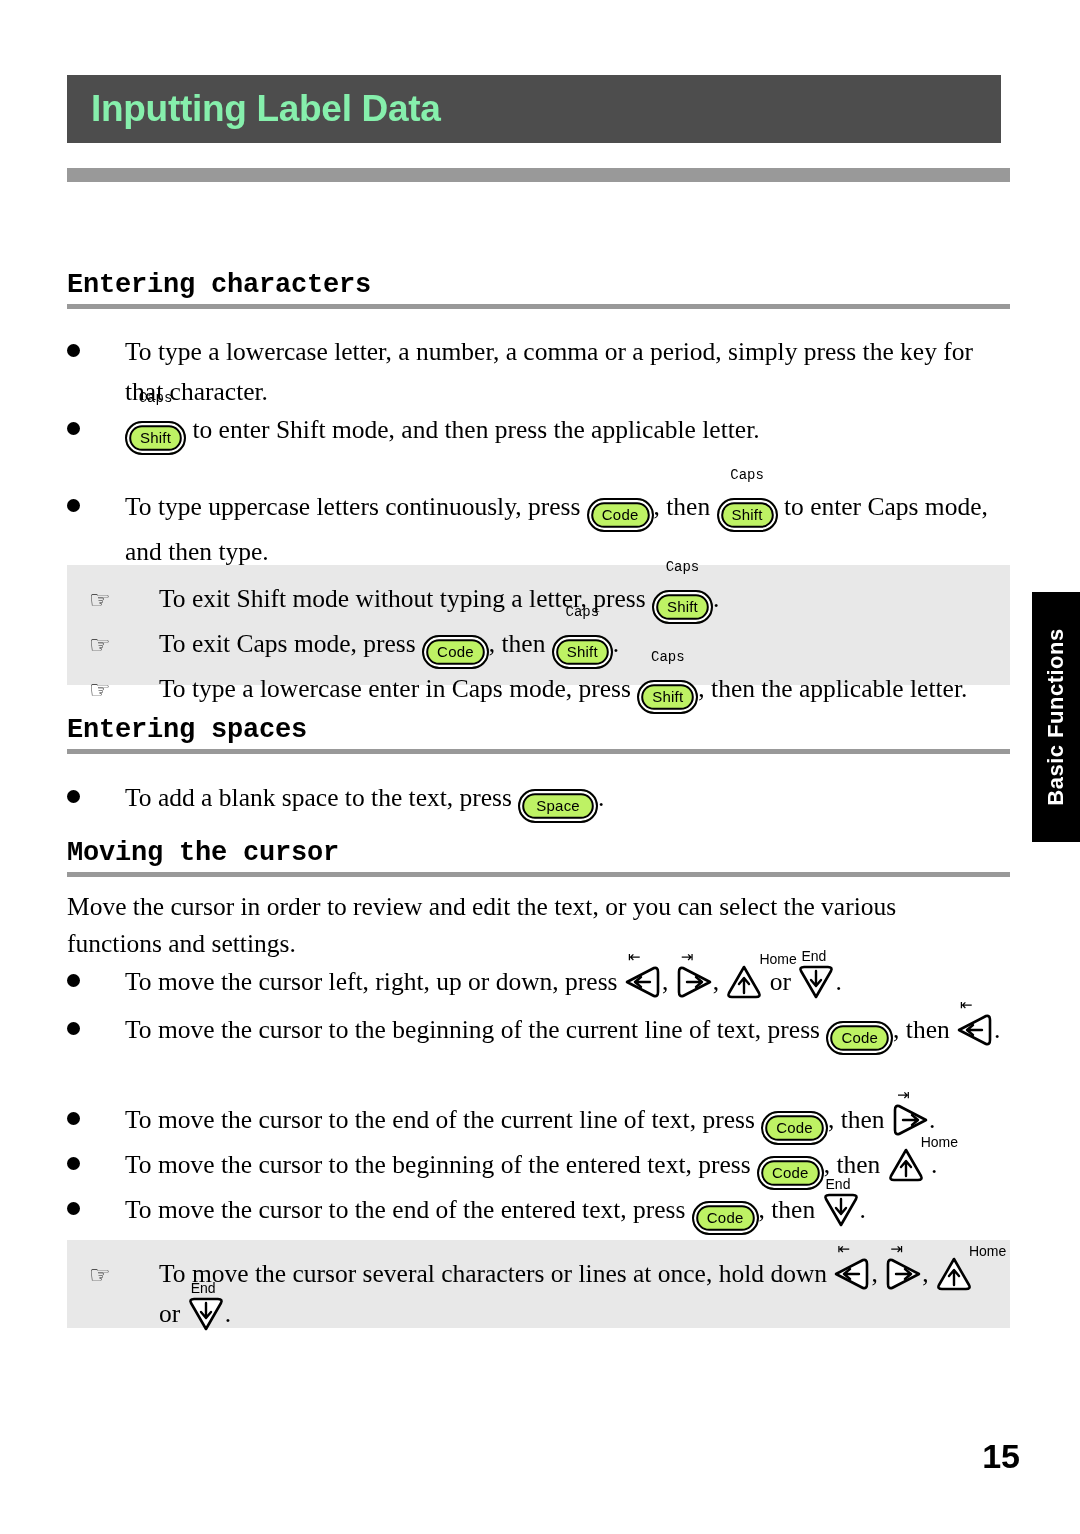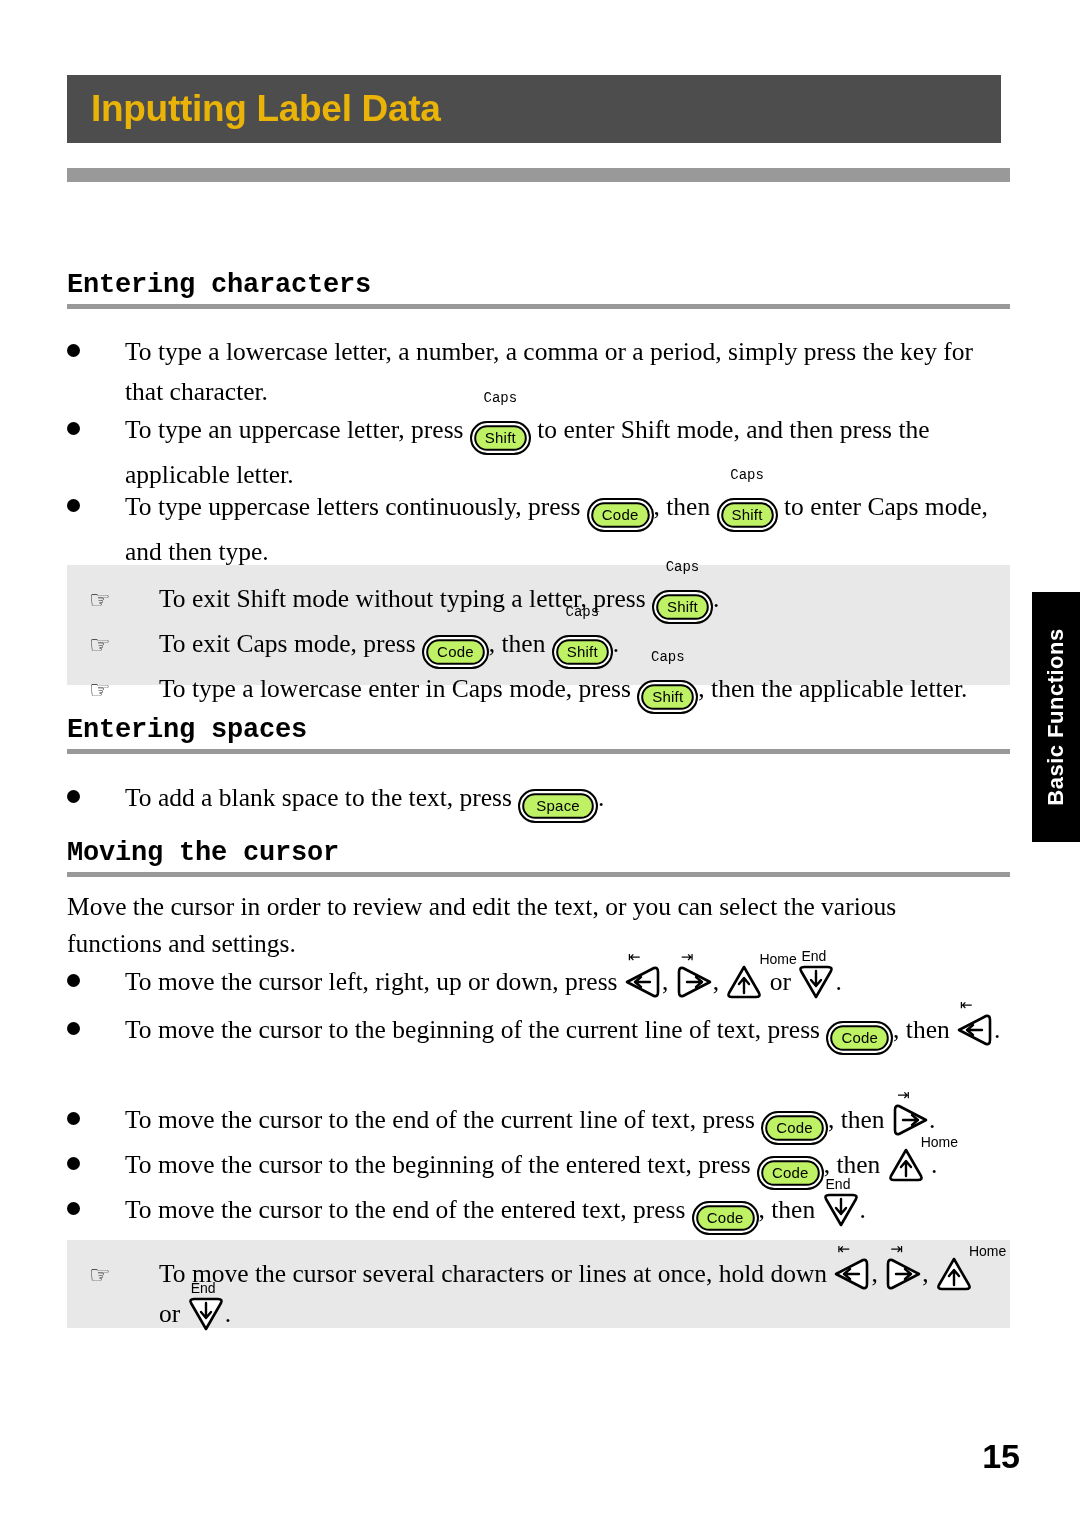--- a/index.html
+++ b/index.html
@@ -28,21 +28,21 @@
     position: absolute;
     left: 67px;
     top: 75px;
     width: 934px;
     height: 68px;
     background: #4d4d4d;
     display: flex;
     align-items: center;
   }
   .chapter-banner .title {
-    color: #eab308;
+    color: #86efac;
     font-family: "Liberation Sans", sans-serif;
     font-weight: bold;
     font-size: 37px;
     letter-spacing: -0.3px;
     margin-left: 24px;
   }
 
   
   .h1block {
     position: absolute;
@@ -246,21 +246,21 @@
     <div class="rule"></div>
   </div>
 
   <div id="ec-bullets">
       <div class="bullet-row" style="left: 67px; top: 332px; width: 945px;">
         <span class="dot"></span>
         <span class="btext"><span>To type a lowercase letter, a number, a comma or a period, simply press the key for that character.</span></span>
       </div>
       <div class="bullet-row" style="left: 67px; top: 410px; width: 945px;">
         <span class="dot"></span>
-        <span class="btext"><span>To type an uppercase letter, press </span><span class="keywrap"><span class="keycap">Caps</span><span class="key">Shift</span></span><span> to enter Shift mode, and then press the applicable letter.</span></span>
+        <span class="btext"><span class="keywrap"><span class="keycap">Caps</span><span class="key">Shift</span></span><span> to enter Shift mode, and then press the applicable letter.</span></span>
       </div>
       <div class="bullet-row" style="left: 67px; top: 487px; width: 945px;">
         <span class="dot"></span>
         <span class="btext"><span>To type uppercase letters continuously, press </span><span class="keywrap"><span class="key">Code</span></span><span>, then </span><span class="keywrap"><span class="keycap">Caps</span><span class="key">Shift</span></span><span> to enter Caps mode, and then type.</span></span>
       </div>
     </div>
 
   <div class="notebox" id="note1" style="top:565px; width:943px; height:120px; padding:14px 20px 10px 22px;">
       <div class="note-row">
         <span class="handicon">☞</span>

